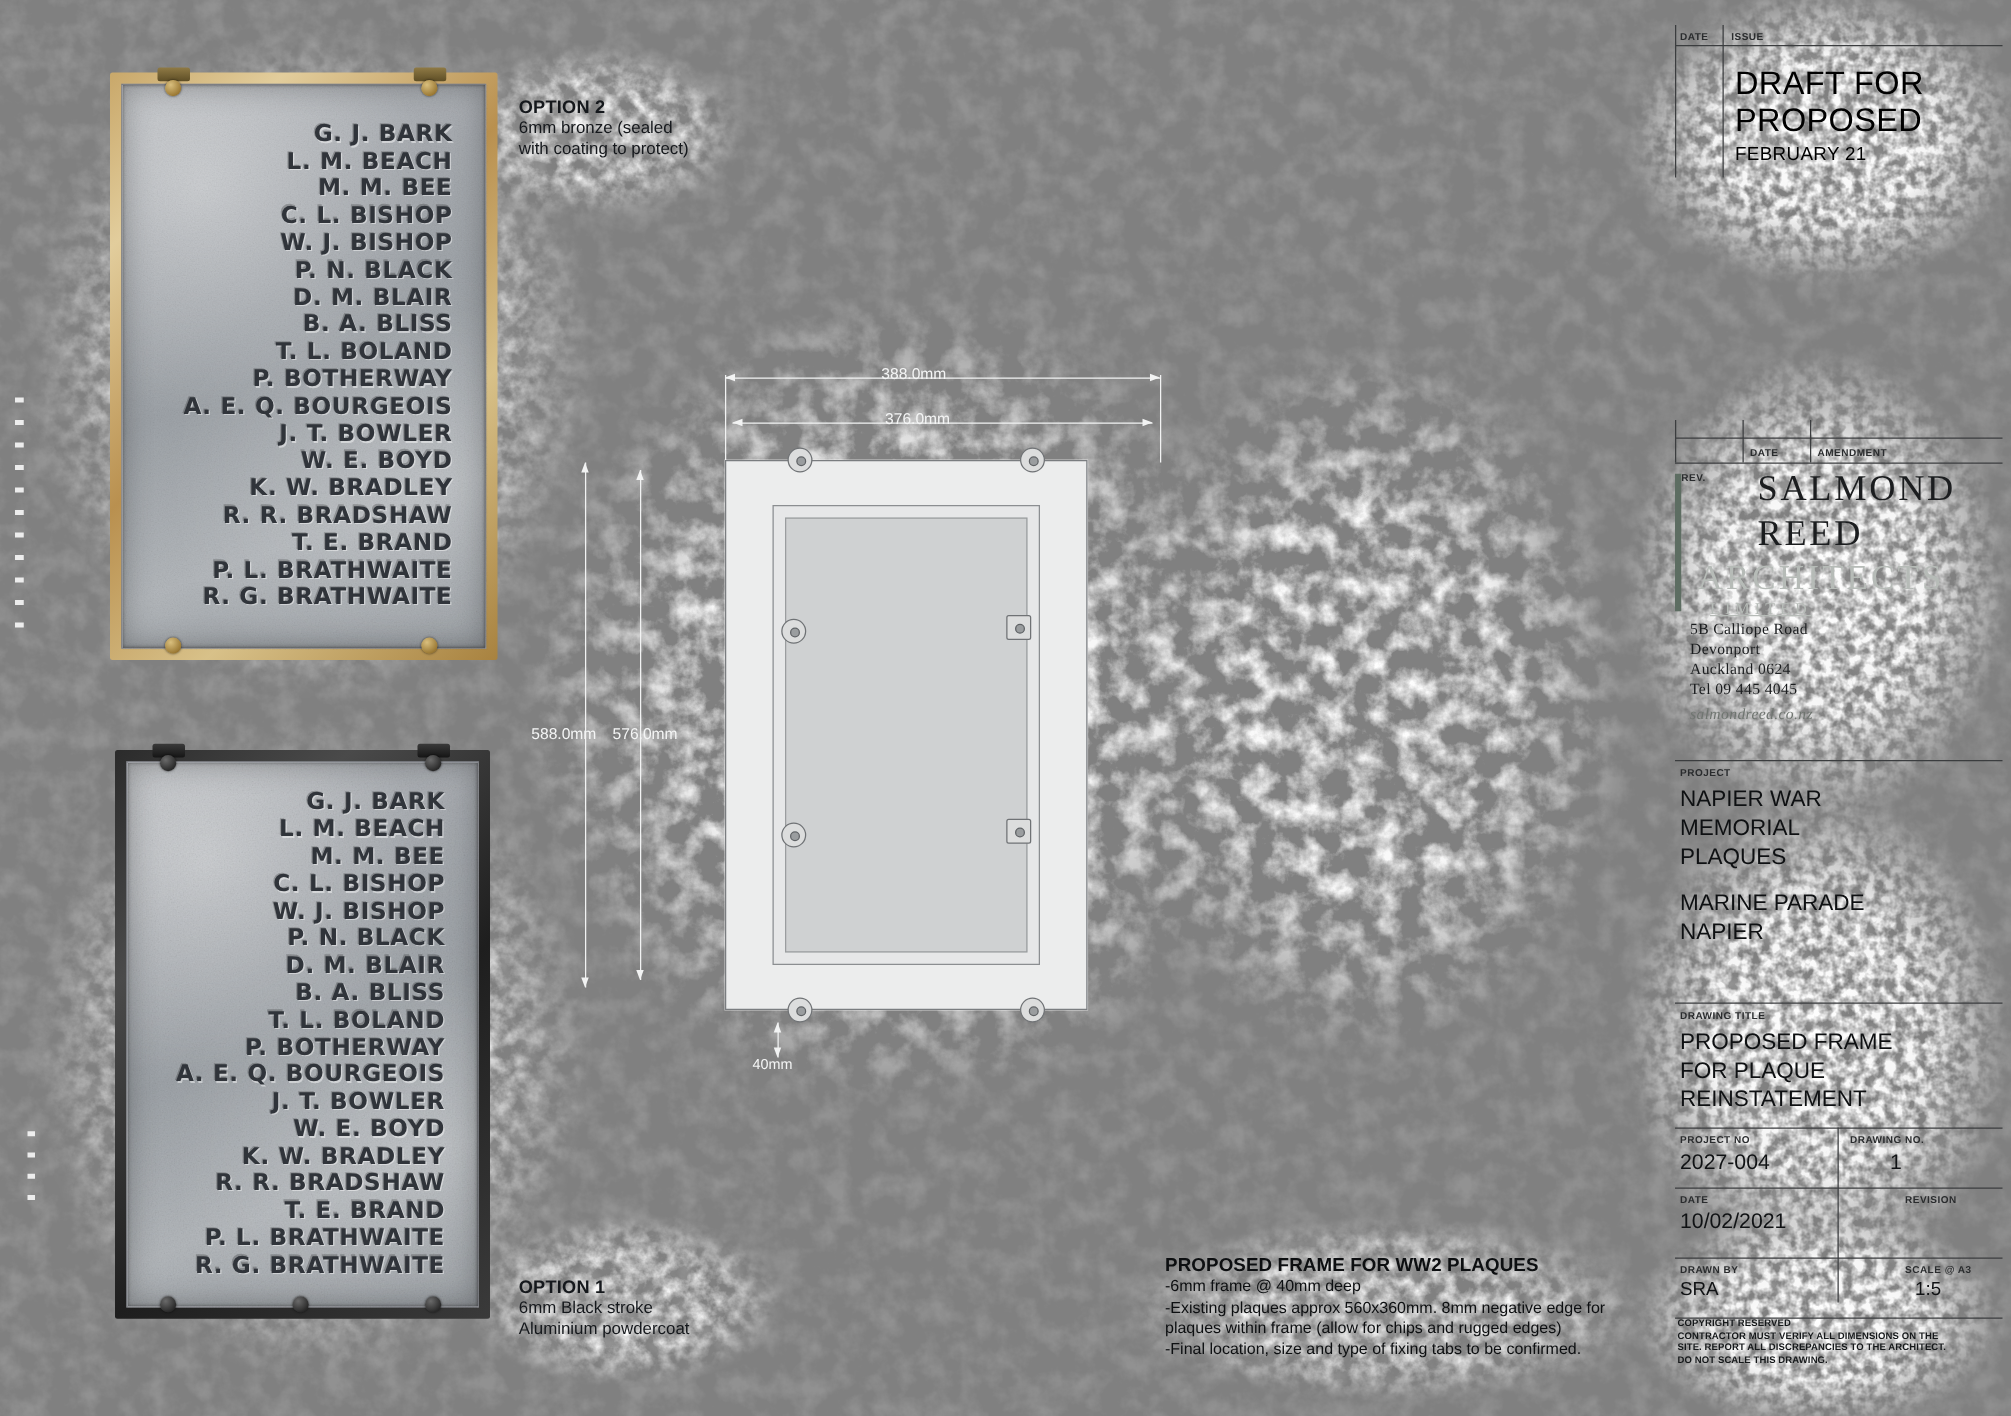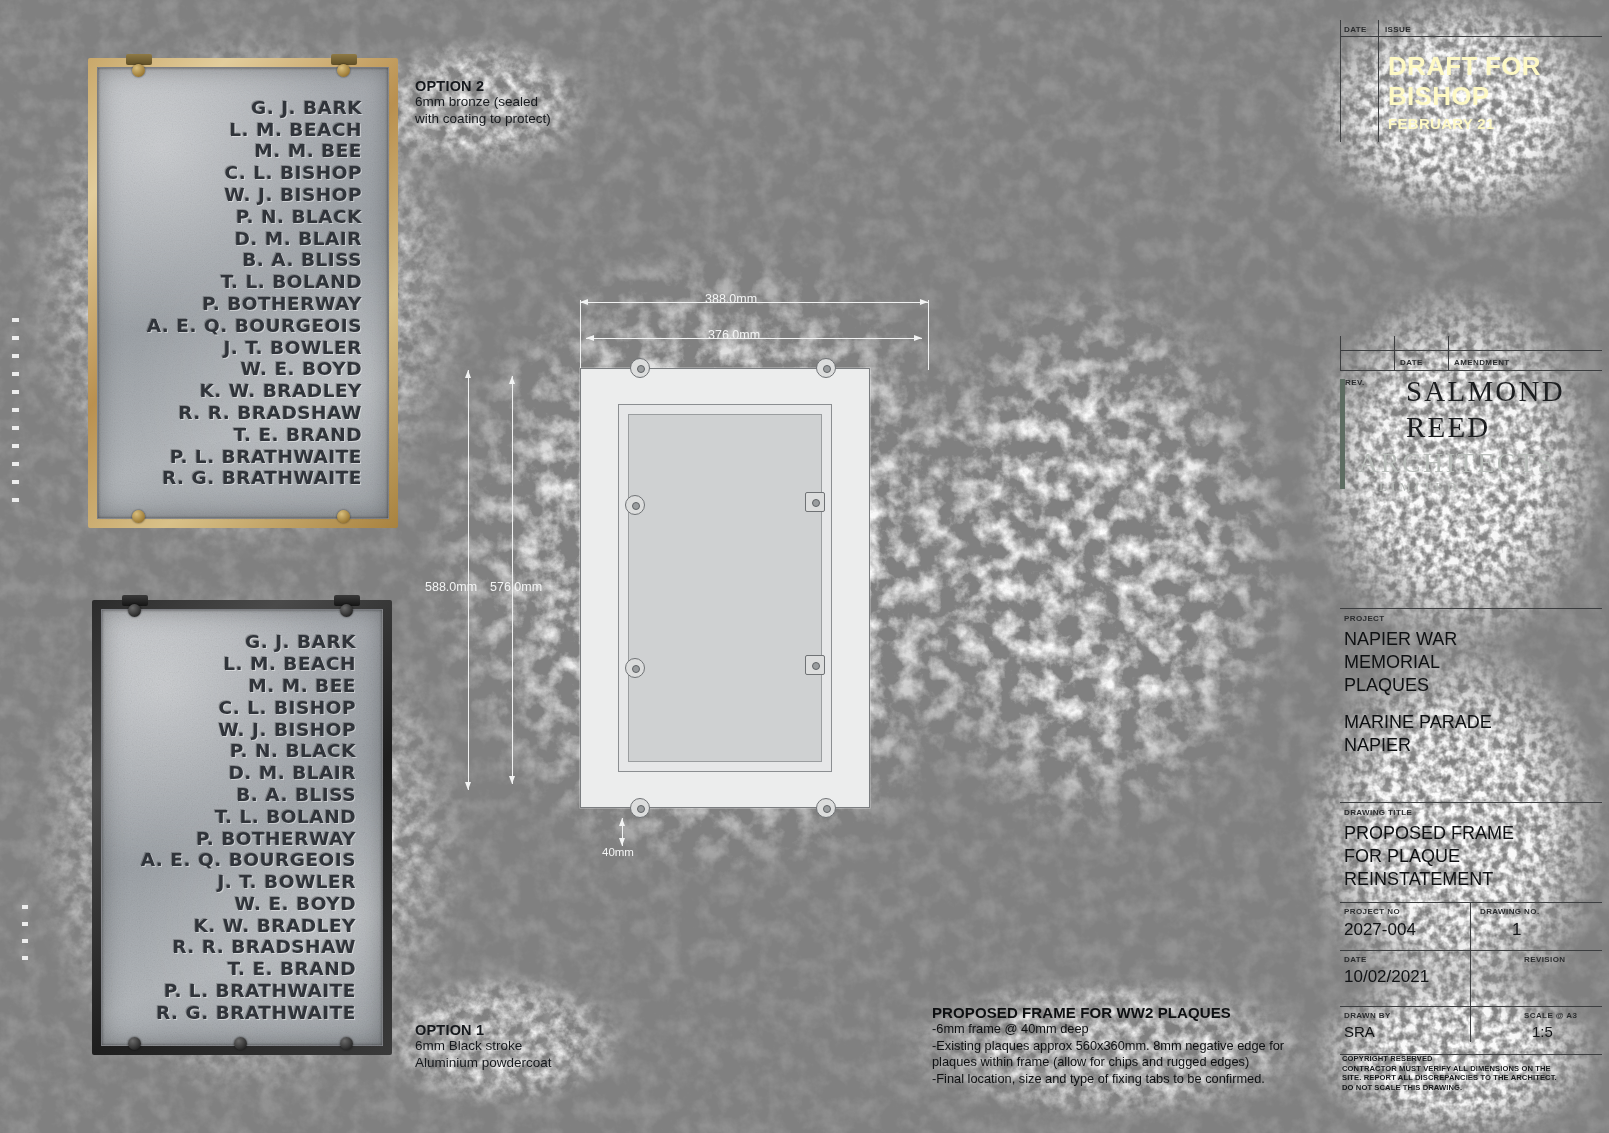--- a/index.html
+++ b/index.html
@@ -183,22 +183,22 @@
     white-space: nowrap;
   }
   .tb-val {
     position: absolute;
     font-size: 17px;
     color: #101214;
     white-space: nowrap;
   }
   .draft {
     position: absolute;
-    color: #fef9c3;
-    font-weight: 700;
+    color: #000000;
+    font-weight: 400;
     letter-spacing: 0.3px;
     white-space: nowrap;
   }
   #draft1, #draft2 { font-size: 26px; line-height: 29px; }
   #draft3 { font-size: 15px; }
 
   .logo {
     position: absolute;
     left: 1340px; top: 375px;
     width: 250px;
@@ -479,21 +479,21 @@
 
   <div id="titleblock">
 
     <div class="tb-rule" style="left:10px; top:22px; width:262px;"></div>
     <div class="tb-hdr" style="left:14px; top:11px;">DATE</div>
     <div class="tb-hdr" style="left:55px; top:11px;">ISSUE</div>
     <div class="tb-vrule" style="left:48px; top:6px; height:122px;"></div>
     <div class="tb-vrule" style="left:10px; top:6px; height:122px;"></div>
 
     <div class="draft" id="draft1" style="left:58px; top:38px;">DRAFT FOR</div>
-    <div class="draft" id="draft2" style="left:58px; top:68px;">BISHOP</div>
+    <div class="draft" id="draft2" style="left:58px; top:68px;">PROPOSED</div>
     <div class="draft" id="draft3" style="left:58px; top:101px;">FEBRUARY 21</div>
 
     <div class="tb-rule" style="left:10px; top:336px; width:262px;"></div>
     <div class="tb-rule" style="left:10px; top:356px; width:262px;"></div>
     <div class="tb-vrule" style="left:10px; top:322px; height:34px;"></div>
     <div class="tb-vrule" style="left:64px; top:322px; height:34px;"></div>
     <div class="tb-vrule" style="left:118px; top:322px; height:34px;"></div>
     <div class="tb-hdr" style="left:15px; top:364px;text-align:right;">REV.</div>
     <div class="tb-hdr" style="left:70px; top:344px;">DATE</div>
     <div class="tb-hdr" style="left:124px; top:344px;">AMENDMENT</div>
@@ -532,23 +532,30 @@
     <div class="tb-val" style="left:202px; top:1009px; font-size:15px;">1:5</div>
 
     <div class="tb-rule" style="left:10px; top:1040px; width:262px;"></div>
   </div>
 
   <div class="logo">
     <div class="logo-bar"></div>
     <div class="logo-l1" style="left:18px; top:0;">SALMOND</div>
     <div class="logo-l2" style="left:18px; top:36px;">REED</div>
     <div class="logo-l3" style="left:18px; top:72px;">ARCHITECTS</div>
-    <div class="logo-l4" style="left:39px; top:104px;">LIMITED</div>
-  </div>
-
+    <div class="logo-l4" style="left:28px; top:104px;text-decoration:underline;">LIMITED</div>
+  </div>
+
+  <div class="addr">
+    <div>5B Calliope Road</div>
+    <div>Devonport</div>
+    <div>Auckland 0624</div>
+    <div>Tel 09 445 4045</div>
+    <span class="web">salmondreed.co.nz</span>
+  </div>
 
   <div class="copy">
     <div>COPYRIGHT RESERVED</div>
     <div>CONTRACTOR MUST VERIFY ALL DIMENSIONS ON THE</div>
     <div>SITE. REPORT ALL DISCREPANCIES TO THE ARCHITECT.</div>
     <div>DO NOT SCALE THIS DRAWING.</div>
   </div>
 
 </div>
 

